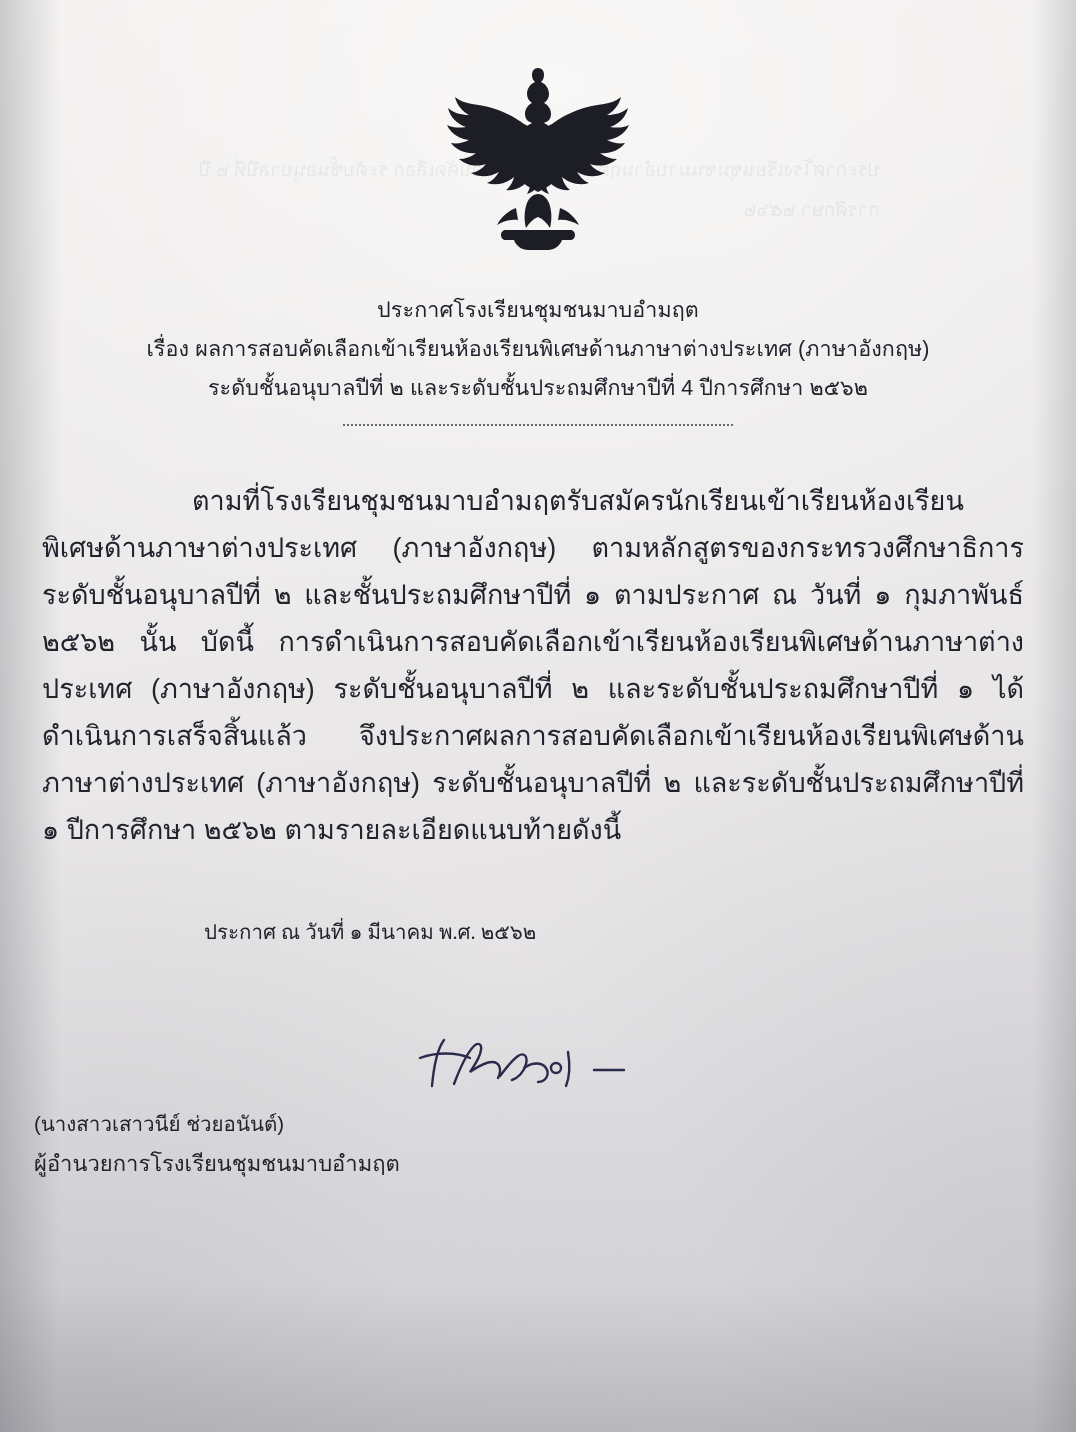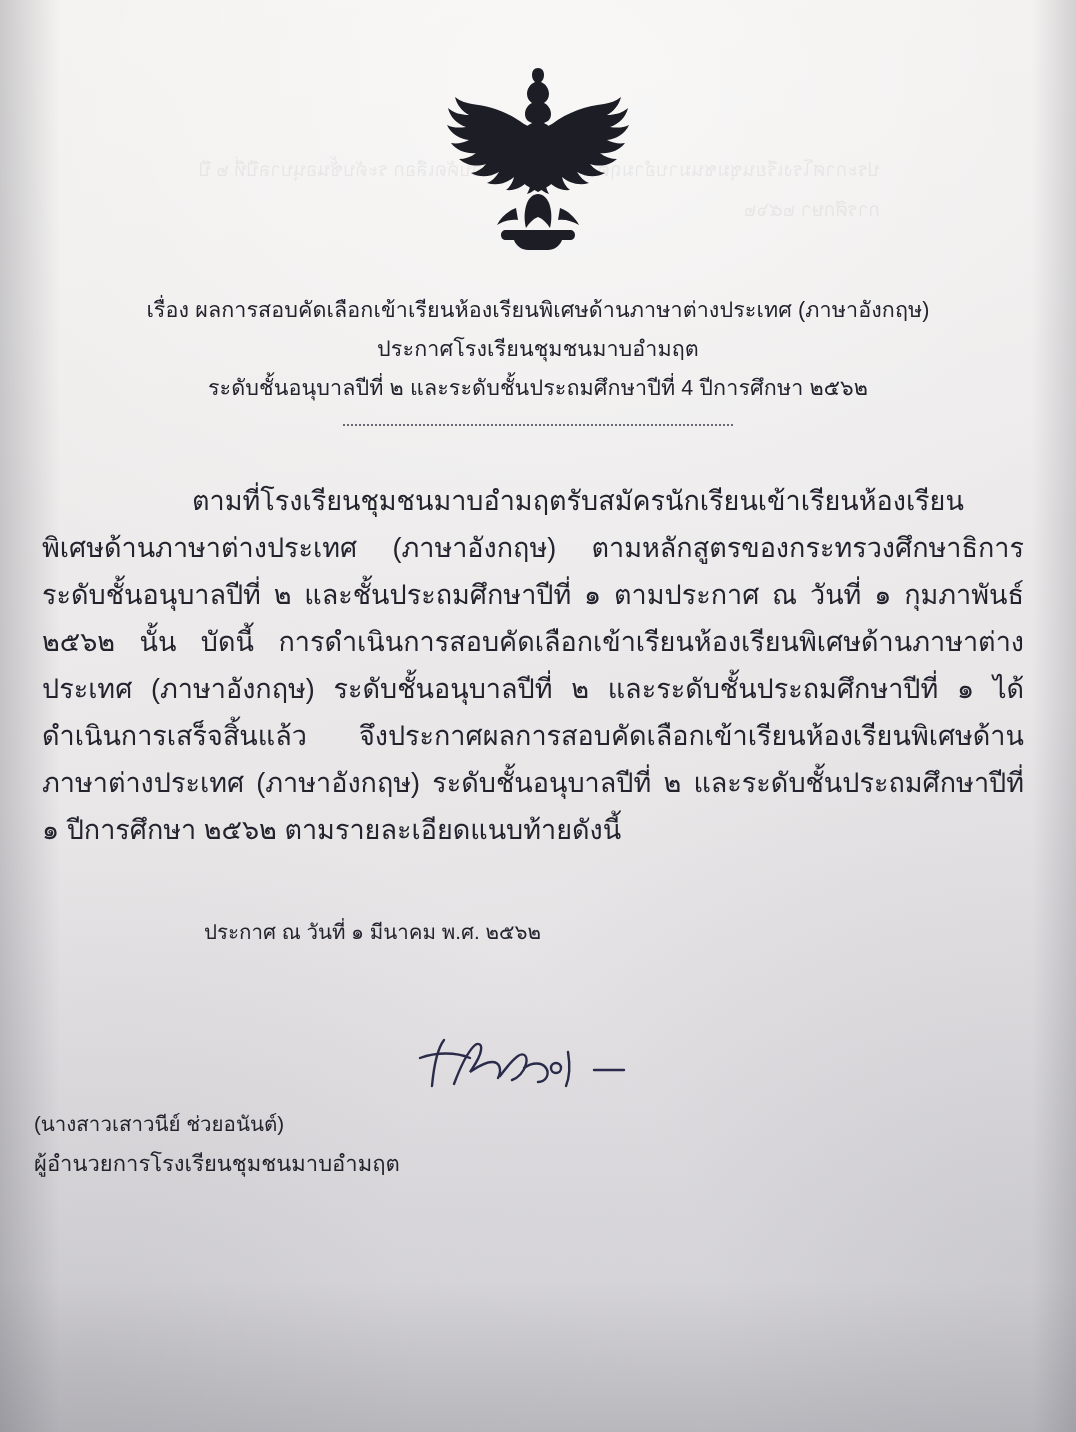--- a/index.html
+++ b/index.html
@@ -95,20 +95,21 @@
     color: #23232e;
     text-align: justify;
   }
   .body .indent { display: inline-block; width: 150px; }
 
   .dateline {
     margin: 58px 0 0 170px;
     font-size: 20.5px;
     line-height: 40px;
     color: #23232e;
+    font-family: Liberation Serif, serif;
   }
 
   
   .sig-area {
     margin-top: 76px;
     text-align: left;
   }
   .sig-svg { display: block; margin: 0 auto; }
   .sig-name {
     font-size: 20.5px;
@@ -150,22 +151,22 @@
 
         <path d="M100 132c5 0 9 4 11 9 3 8 3 17 1 25-3-5-7-9-12-11-5 2-9 6-12 11-2-8-2-17 1-25 2-5 6-9 11-9z"></path>
 
         <path d="M78 146c-8 3-15 9-19 17 7-4 14-6 21-5l-2-12zM122 146c8 3 15 9 19 17-7-4-14-6-21-5l2-12z"></path>
 
         <path d="M68 168h64c3 0 5 2 5 5s-2 5-5 5h-8c-2 6-8 10-14 10h-20c-6 0-12-4-14-10h-8c-3 0-5-2-5-5s2-5 5-5z"></path>
       </g>
     </svg>
 
     <div class="heading">
+      <div class="line l1">ประกาศโรงเรียนชุมชนมาบอำมฤต</div>
       <div class="line l2">เรื่อง  ผลการสอบคัดเลือกเข้าเรียนห้องเรียนพิเศษด้านภาษาต่างประเทศ (ภาษาอังกฤษ)</div>
-      <div class="line l1">ประกาศโรงเรียนชุมชนมาบอำมฤต</div>
       <div class="line l3">ระดับชั้นอนุบาลปีที่ ๒ และระดับชั้นประถมศึกษาปีที่ 4 ปีการศึกษา ๒๕๖๒</div>
       <div class="dotline"></div>
     </div>
 
     <div class="body"><span class="indent"></span><span>ตามที่โรงเรียนชุมชนมาบอำมฤตรับสมัครนักเรียนเข้าเรียนห้องเรียนพิเศษด้านภาษาต่างประเทศ (ภาษาอังกฤษ) ตามหลักสูตรของกระทรวงศึกษาธิการระดับชั้นอนุบาลปีที่ ๒ และชั้นประถมศึกษาปีที่ ๑ ตามประกาศ ณ วันที่ ๑ กุมภาพันธ์ ๒๕๖๒ นั้น  บัดนี้ การดำเนินการสอบคัดเลือกเข้าเรียนห้องเรียนพิเศษด้านภาษาต่างประเทศ (ภาษาอังกฤษ) ระดับชั้นอนุบาลปีที่ ๒ และระดับชั้นประถมศึกษาปีที่ ๑  ได้ดำเนินการเสร็จสิ้นแล้ว  จึงประกาศผลการสอบคัดเลือกเข้าเรียนห้องเรียนพิเศษด้านภาษาต่างประเทศ (ภาษาอังกฤษ) ระดับชั้นอนุบาลปีที่ ๒  และระดับชั้นประถมศึกษาปีที่ ๑ ปีการศึกษา ๒๕๖๒  ตามรายละเอียดแนบท้ายดังนี้</span></div>
 
     <div class="dateline">ประกาศ  ณ  วันที่ ๑  มีนาคม พ.ศ. ๒๕๖๒</div>
 
     <div class="sig-area">
       <svg class="sig-svg" width="260" height="70" viewBox="0 0 260 70" aria-hidden="true">

